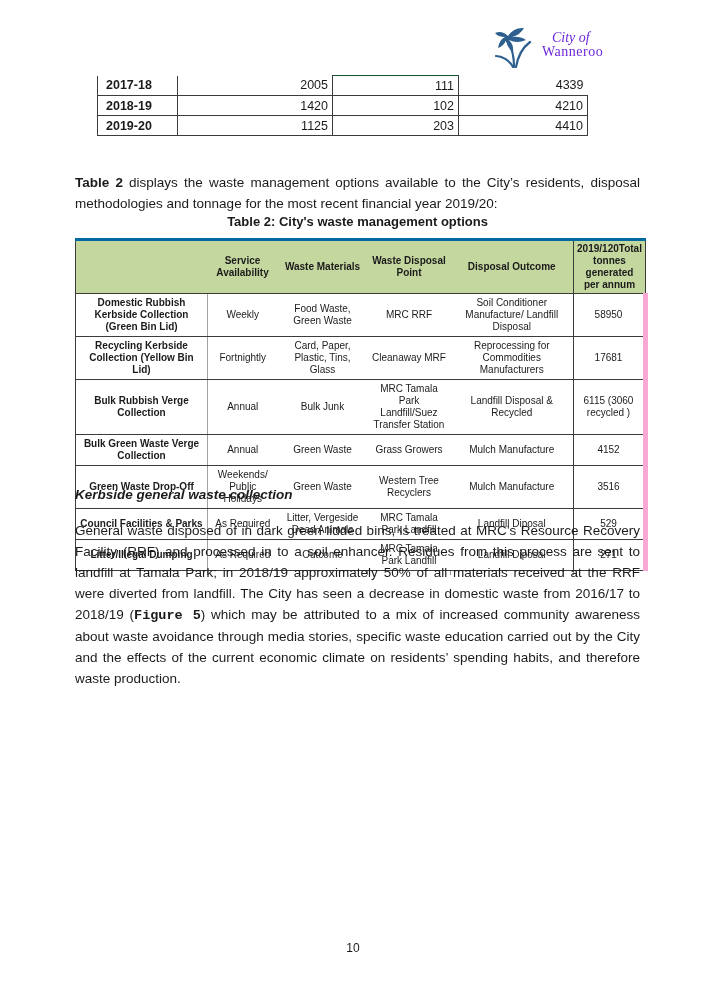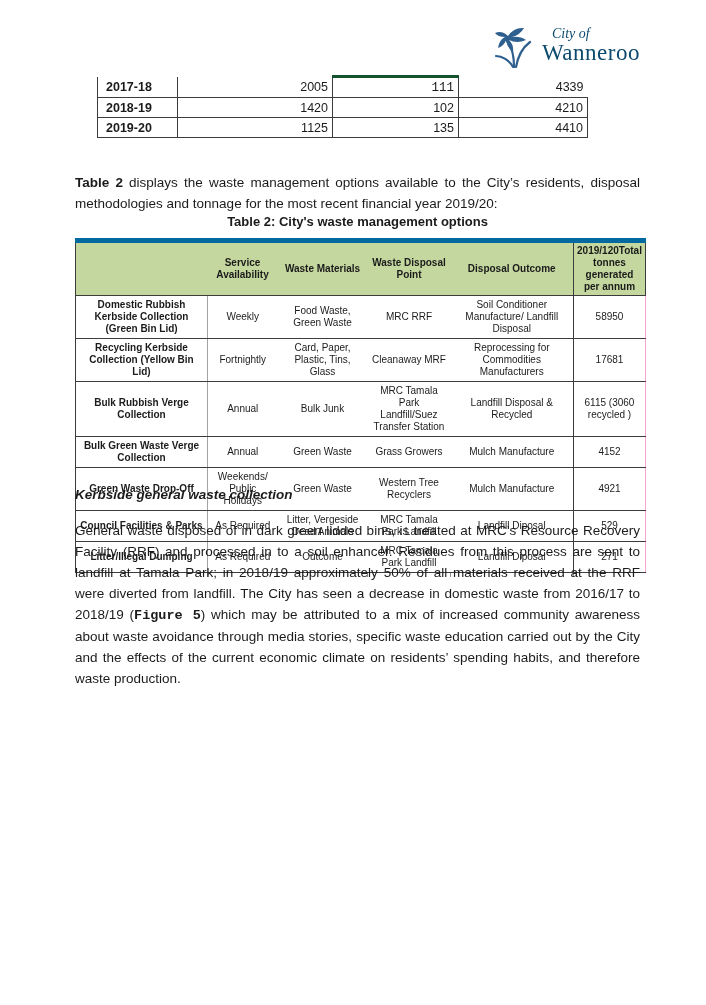--- a/index.html
+++ b/index.html
@@ -9,69 +9,69 @@
     background:#ffffff;
     font-family:"Liberation Sans", sans-serif;
     color:#1b1b1b;
     overflow:hidden;
     margin:0 auto;
   }
 
   
   .logo{position:absolute;top:20px;left:494px;width:150px;height:50px;display:flex;align-items:center;}
   .logo-icon{width:44px;height:46px;flex:0 0 auto;margin-right:4px;}
-  .logo-text{color:#0c4a6e;line-height:1;}
+  .logo-text{color:#6d28d9;line-height:1;}
   .logo-line1{font-family:"Liberation Serif", serif;font-style:italic;font-size:14px;margin-left:10px;}
-  .logo-line2{font-family:"Liberation Serif", serif;font-size:23px;letter-spacing:.5px;}
+  .logo-line2{font-family:"Liberation Serif", serif;font-size:14px;letter-spacing:.5px;}
 
   
   .top-table-wrap{position:absolute;left:97px;top:75px;}
   table.toptable{border-collapse:collapse;table-layout:fixed;padding-left:42px;}
   table.toptable td{
     border:1px solid #3c3c3c;
     font-size:12.5px;height:19px;padding:0 4px;
     text-align:right;vertical-align:middle;
   }
   table.toptable td:first-child{font-weight:bold;text-align:left;padding-left:8px;}
   
   table.toptable tr:first-child td{border-top:none;}
-  table.toptable tr:first-child td:nth-child(3){border-top:3px solid #14532d;font-family:Liberation Mono, monospace;}
+  table.toptable tr:first-child td:nth-child(3){border-top:1px solid #14532d;}
   table.toptable tr:first-child td:nth-child(4){border-right:none;}
 
   
   .intro{position:absolute;left:75px;top:158px;width:565px;
     font-size:13.5px;line-height:21px;text-align:justify;}
   .intro b{font-weight:bold;}
 
   
   .caption{position:absolute;left:75px;top:214px;width:565px;
     font-size:13px;font-weight:bold;text-align:center;}
 
   
   .waste-table-wrap{position:absolute;left:75px;top:238px;}
   table.waste{border-collapse:collapse;table-layout:fixed;width:570px;
     font-size:10px;line-height:12px;}
   table.waste th{
     background:#c4d79f;
     font-weight:bold;text-align:center;vertical-align:middle;
-    border-top:5px solid #0369a1;border-bottom:1px solid #3c3c3c;
+    border-top:3px solid #0369a1;border-bottom:1px solid #3c3c3c;
     height:48px;padding:2px 3px;
   }
   table.waste th:first-child{border-left:1px solid #3c3c3c;}
   table.waste th:last-child{border-left:1px solid #3c3c3c;border-right:1px solid #3c3c3c;}
   table.waste td{
     border-bottom:1px solid #3c3c3c;
     text-align:center;vertical-align:middle;
     padding:3px 3px;height:18px;
   }
   table.waste td:first-child{
     border-left:1px solid #3c3c3c;border-right:1px solid #a3a3a3;
     font-weight:bold;
   }
-  table.waste td:last-child{border-left:1px solid #3c3c3c;border-right:1px solid #f9a8d4;}
+  table.waste td:last-child{border-left:1px solid #3c3c3c;border-right:5px solid #f9a8d4;}
   table.waste tbody tr:nth-child(3) td{height:34px;}
   
   .tick{position:absolute;top:100%;width:1px;height:4px;background:#8a8a8a;}
 
   
   .section-heading{position:absolute;left:75px;top:487px;
     font-size:13.5px;font-weight:bold;font-style:italic;}
   .body-para{position:absolute;left:75px;top:506px;width:565px;
     font-size:13.5px;line-height:21px;text-align:justify;}
   .body-para b{font-weight:bold;font-family:Liberation Mono, monospace;}
@@ -118,21 +118,21 @@
           </tr>
           <tr>
             <td>2018-19</td>
             <td>1420</td>
             <td>102</td>
             <td>4210</td>
           </tr>
           <tr>
             <td>2019-20</td>
             <td>1125</td>
-            <td>135</td>
+            <td>203</td>
             <td>4410</td>
           </tr>
         </tbody>
     </table>
   </div>
 
   <p class="intro"><b>Table 2</b><span> displays the waste management options available to the City’s residents, disposal methodologies and tonnage for the most recent financial year 2019/20:</span></p>
 
   <div class="caption">Table 2: City's waste management options</div>
 
@@ -188,21 +188,21 @@
             <td>Grass Growers</td>
             <td>Mulch Manufacture</td>
             <td>4152</td>
           </tr>
           <tr>
             <td>Green Waste Drop-Off</td>
             <td>Weekends/ Public Holidays</td>
             <td>Green Waste</td>
             <td>Western Tree Recyclers</td>
             <td>Mulch Manufacture</td>
-            <td>4921</td>
+            <td>3516</td>
           </tr>
           <tr>
             <td>Council Facilities &amp; Parks</td>
             <td>As Required</td>
             <td>Litter, Vergeside Dead Animals</td>
             <td>MRC Tamala Park Landfill</td>
             <td>Landfill Diposal</td>
             <td>529</td>
           </tr>
           <tr>
@@ -218,14 +218,15 @@
     <div class="tick" style="left:132px"></div>
     <div class="tick" style="left:202px"></div>
     <div class="tick" style="left:292px"></div>
     <div class="tick" style="left:375px"></div>
     <div class="tick" style="left:498px"></div>
   </div>
 
   <div class="section-heading">Kerbside general waste collection</div>
   <p class="body-para"><span>General waste disposed of in dark green lidded bins, is treated at MRC’s Resource Recovery Facility (RRF) and processed in to a soil enhancer. Residues from this process are sent to landfill at Tamala Park; in 2018/19 approximately 50% of all materials received at the RRF were diverted from landfill. The City has seen a decrease in domestic waste from 2016/17 to 2018/19 (</span><b>Figure 5</b><span>) which may be attributed to a mix of increased community awareness about waste avoidance through media stories, specific waste education carried out by the City and the effects of the current economic climate on residents’ spending habits, and therefore waste production.</span></p>
 
+  <div class="footer">10</div>
 
 </div>
 
 </body></html>

